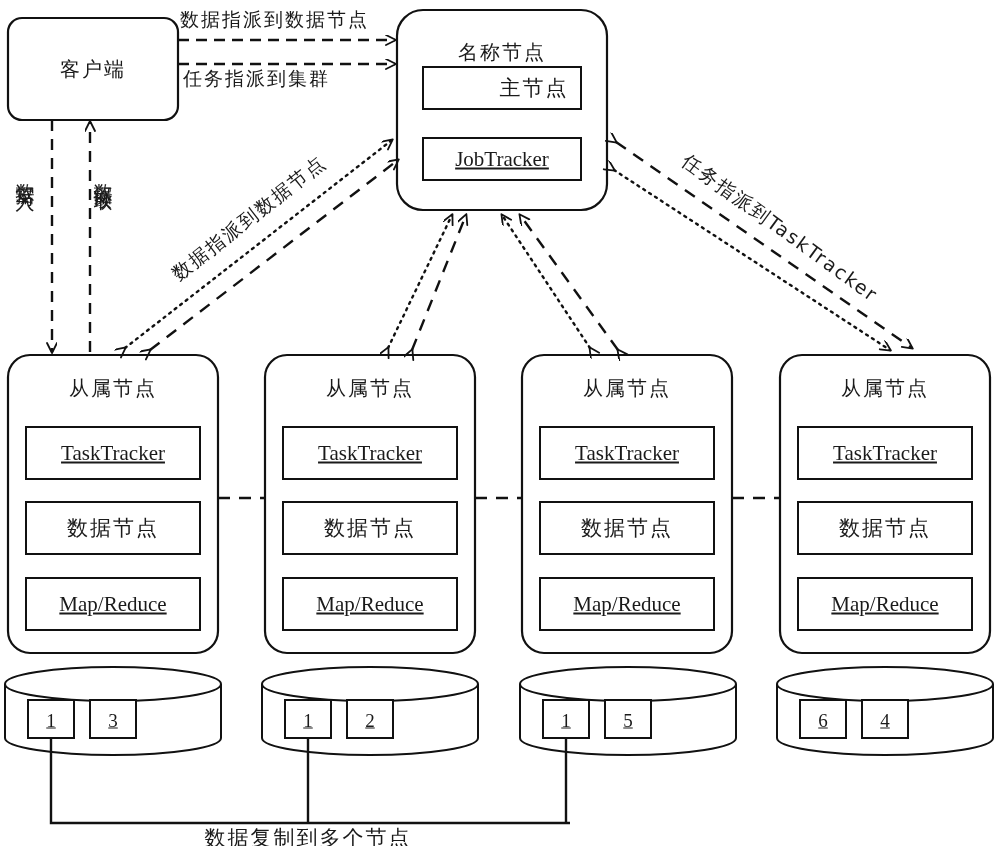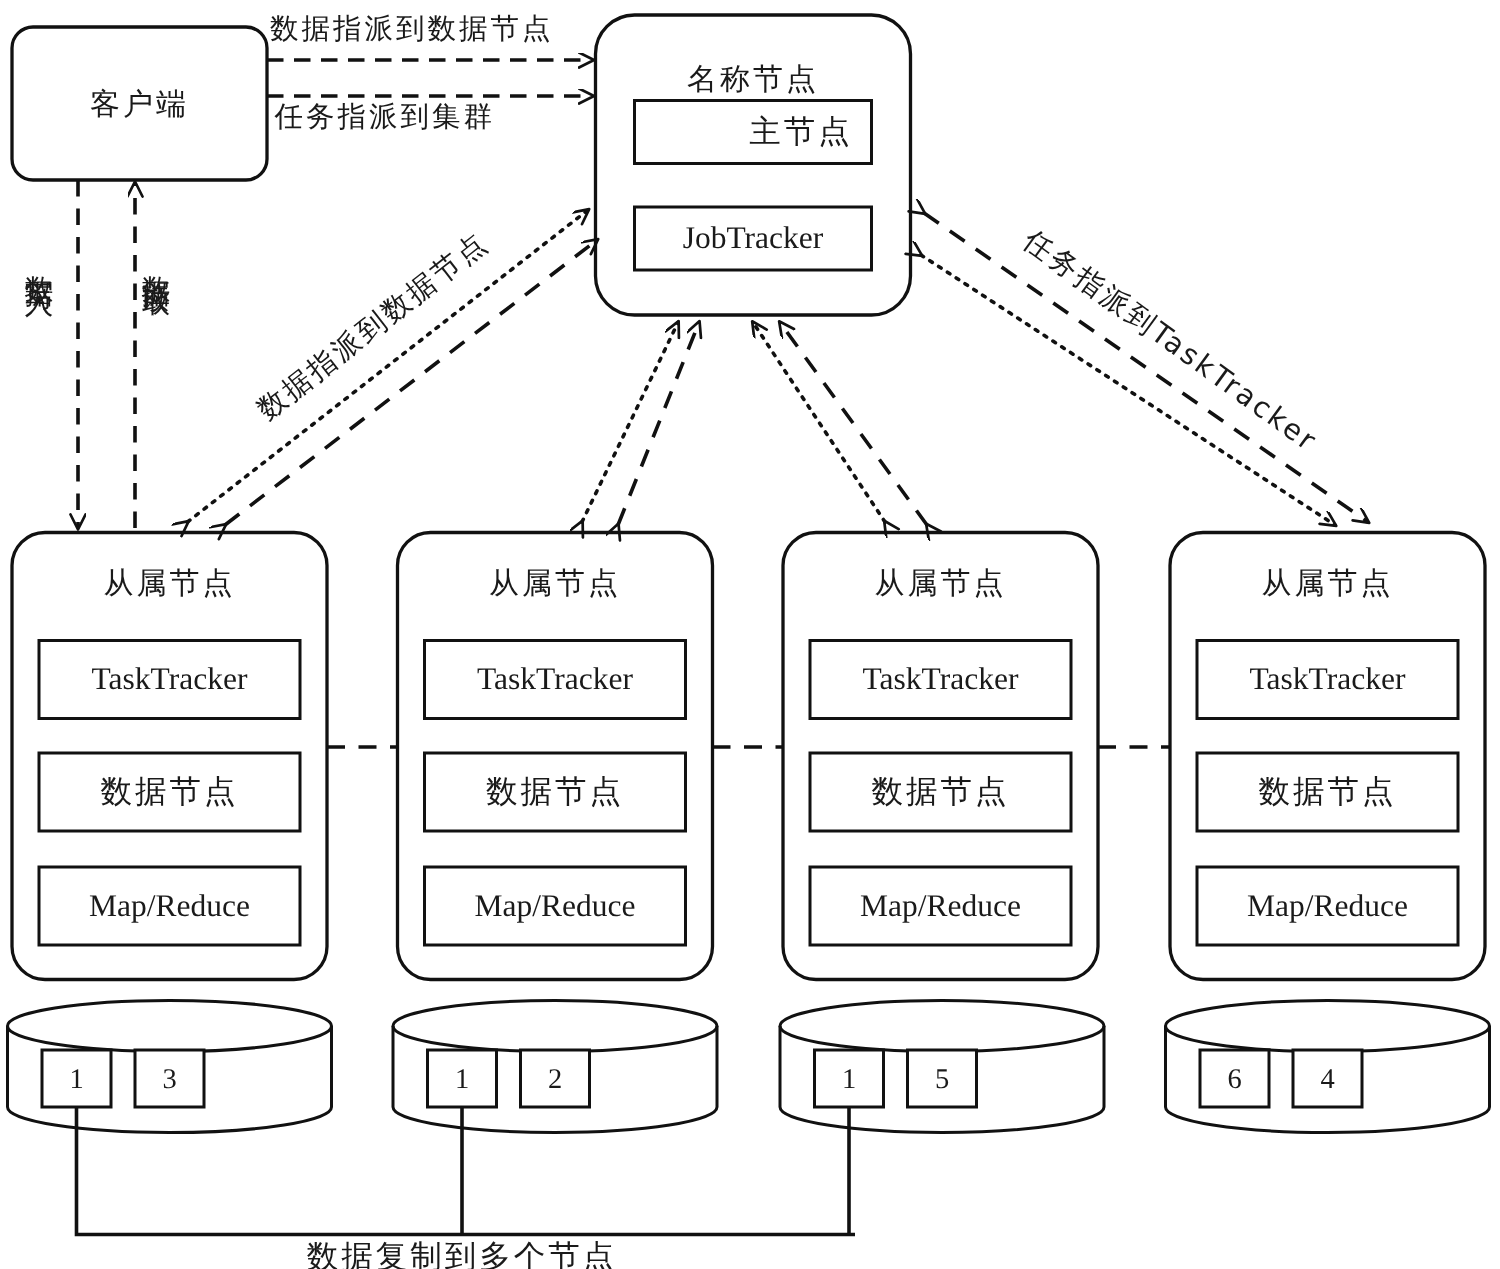--- a/index.html
+++ b/index.html
@@ -31,20 +31,21 @@
     white-space: nowrap;
     line-height: 1;
     pointer-events: none;
   }
   .cjk {
     font-family: "DejaVu Sans", sans-serif;
     letter-spacing: 2px;
   }
   .lat {
     font-family: "Liberation Serif", "DejaVu Serif", serif;
+    text-decoration: underline;
   }
   .ctr {
     transform: translate(-50%, -50%);
   }
   .vtext {
     writing-mode: vertical-rl;
     text-orientation: upright;
     letter-spacing: 3px;
   }
   .node-title { font-size: 20px; }

